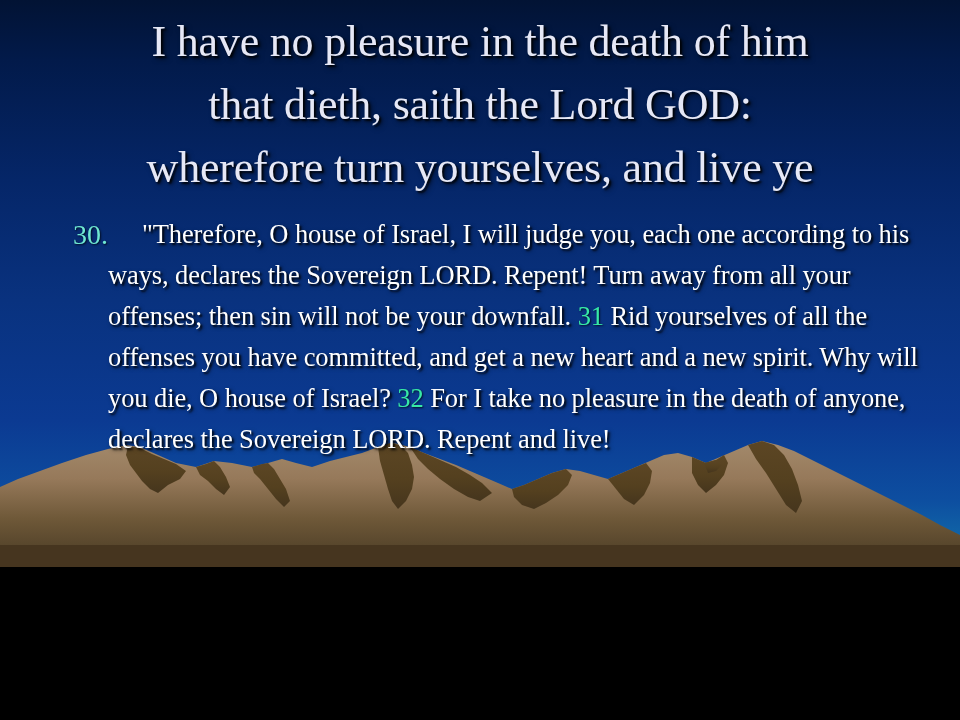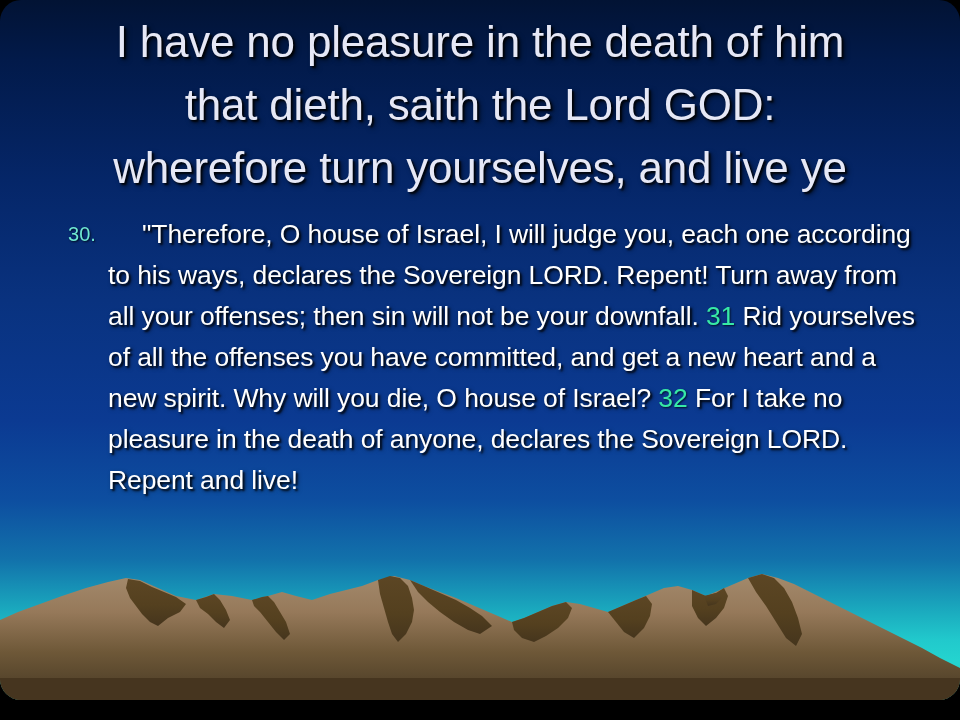--- a/index.html
+++ b/index.html
@@ -4,38 +4,37 @@
 <title>Scripture Slide</title>
 <style>
   html, body {
     margin: 0;
     padding: 0;
     background: #000;
   }
   #slide {
     position: relative;
     width: 960px;
-    height: 700px;
+    height: 567px;
     overflow: hidden;
-    font-family: Liberation Sans, sans-serif;
+    font-family: Liberation Serif, serif;
     
     background:
       linear-gradient(to bottom,
         #021334 0px,
         #021A4A 60px,
         #052668 180px,
         #09327f 300px,
         #0b3a92 420px,
         #0d4ea0 500px,
         #1272ab 560px,
         #1aa7bd 608px,
         #21c9cc 640px,
         #24d3cf 660px,
         #25d8d0 720px);
-    border-radius: 21px;
   }
 
   
   #sky-glow {
     position: absolute;
     left: 0; top: 540px;
     width: 960px; height: 180px;
     background:
       radial-gradient(ellipse 620px 150px at 860px 690px,
         rgba(45,255,205,0.95) 0%,
@@ -67,24 +66,24 @@
     left: 52px;
     top: 214px;
     width: 870px;
     display: flex;
     align-items: flex-start;
   }
   #verse-marker {
     flex: 0 0 auto;
     width: 56px;
     color: #6FE8D2;
-    font-size: 20px;
+    font-size: 28px;
     line-height: 41px;
     text-shadow: 1px 1px 2px rgba(0,0,0,0.75);
-    text-align: center;
+    text-align: right;
     padding-left: 4px;
     box-sizing: border-box;
   }
   #verse-text {
     flex: 1 1 auto;
     color: #FFFFFF;
     font-size: 26.5px;
     line-height: 41px;
     text-indent: 34px;
     text-shadow: 2px 2px 2px rgba(0,0,0,0.80), 2px 2px 4px rgba(0,0,0,0.5);

